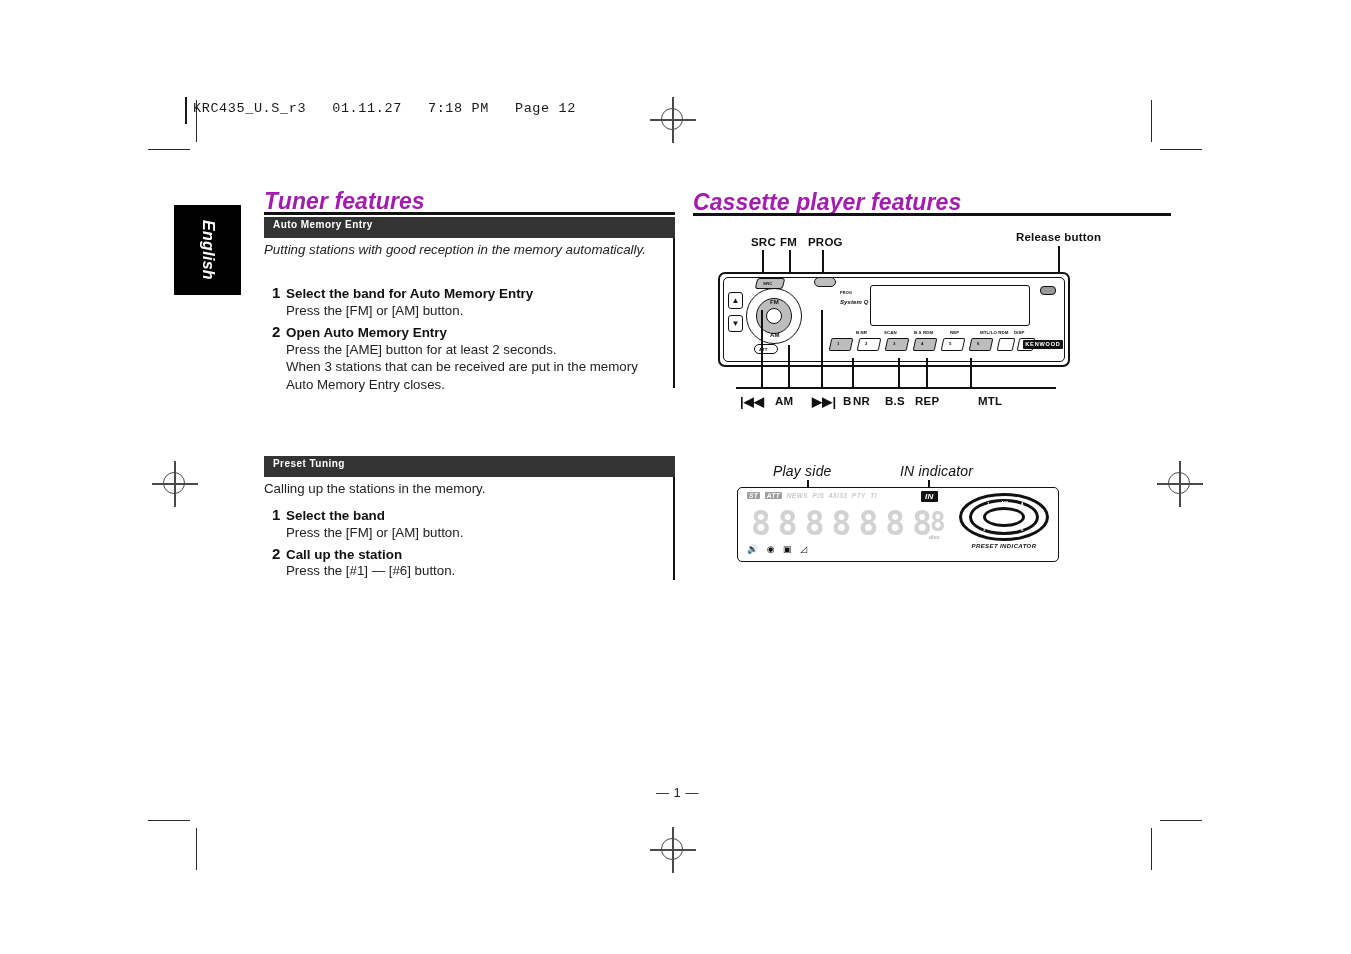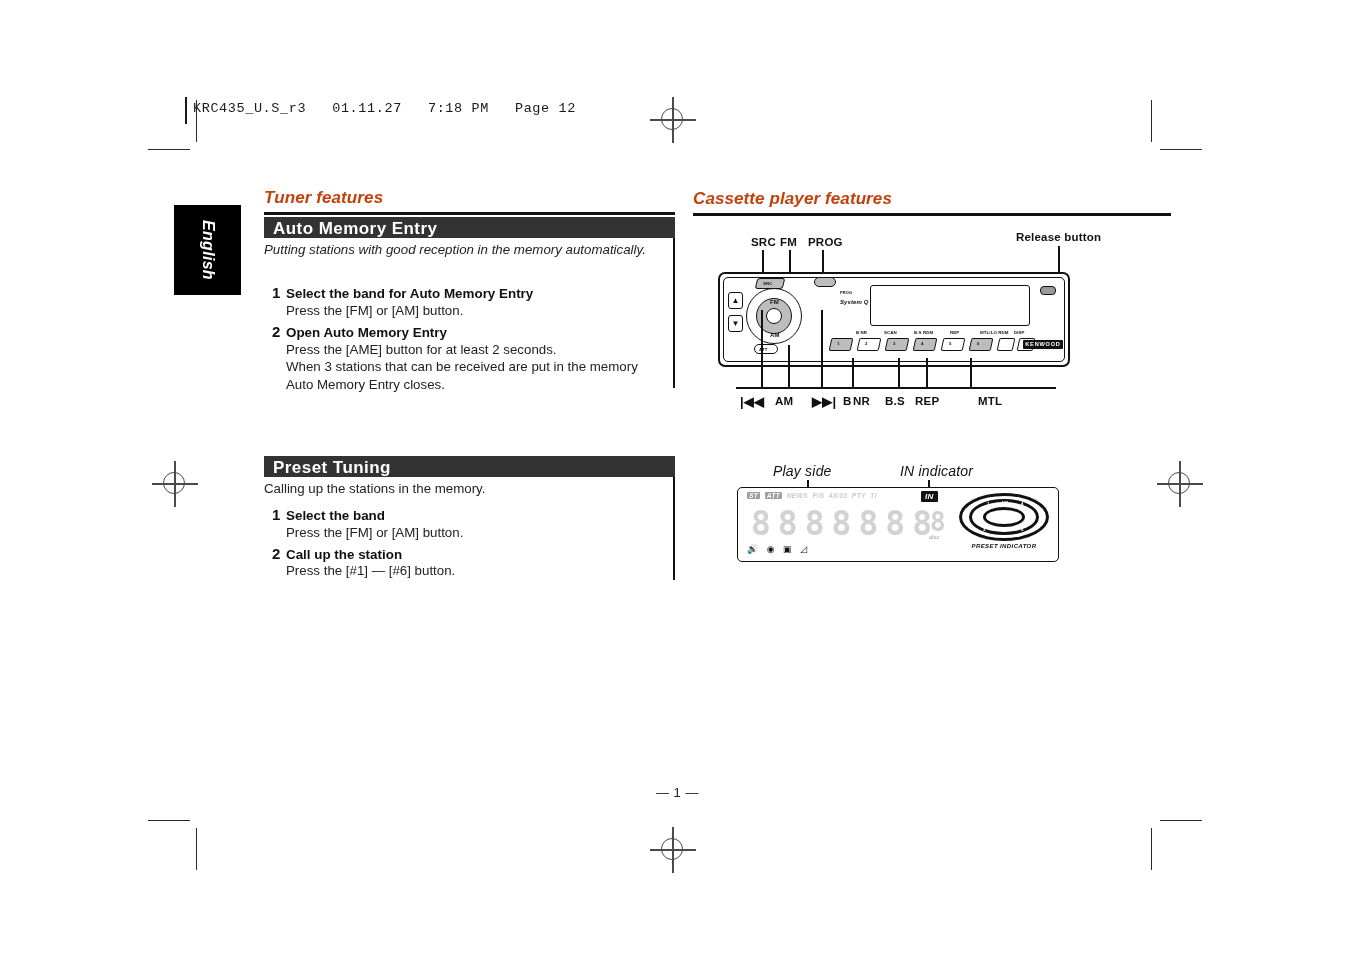--- a/index.html
+++ b/index.html
@@ -20,27 +20,27 @@
   .slugbar{position:absolute;left:185px;top:97px;width:1.6px;height:27px;background:#1a1a1a;}
 
   
   .lang-tab{position:absolute;left:174px;top:205px;width:67px;height:90px;background:#000;}
   .lang-tab span{position:absolute;left:50%;top:50%;
       transform:translate(-50%,-50%) rotate(90deg);
       color:#fff;font-size:16px;font-style:italic;font-weight:bold;
       letter-spacing:.3px;white-space:nowrap;}
 
   
-  .coltitle{position:absolute;font-size:17px;font-style:italic;font-weight:bold;
-            letter-spacing:.1px;color:#c2410c;}
+  .coltitle{position:absolute;font-size:23px;font-style:italic;font-weight:bold;
+            letter-spacing:.1px;color:#a21caf;}
   .colrule{position:absolute;height:2.6px;background:#111;}
 
   
   .secbar{position:absolute;background:#333;height:21px;}
-  .secbar span{position:absolute;left:9px;top:2px;color:#fff;font-size:17px;
+  .secbar span{position:absolute;left:9px;top:2px;color:#fff;font-size:10px;
                font-weight:bold;letter-spacing:.45px;}
   .vrule{position:absolute;width:1.7px;background:#111;}
 
   
   .body-txt{position:absolute;font-size:13.3px;line-height:17.5px;color:#222;}
   .step-num{position:absolute;font-size:15px;font-weight:bold;color:#111;}
   .step-head{position:absolute;font-size:13.4px;font-weight:bold;color:#111;}
   .step-body{position:absolute;font-size:13.3px;line-height:17.5px;color:#222;}
 
   

